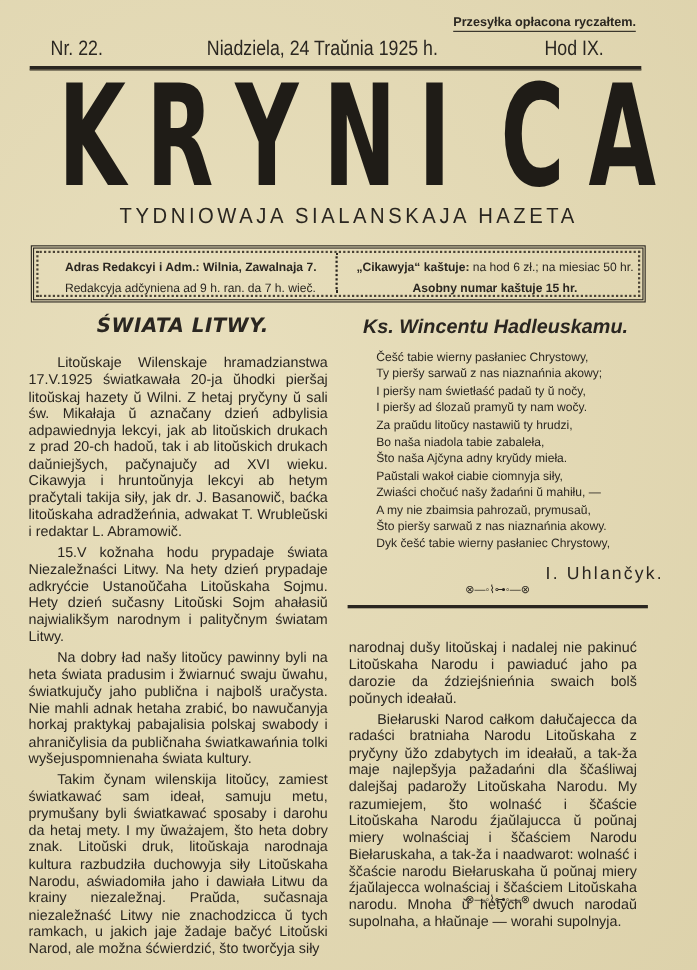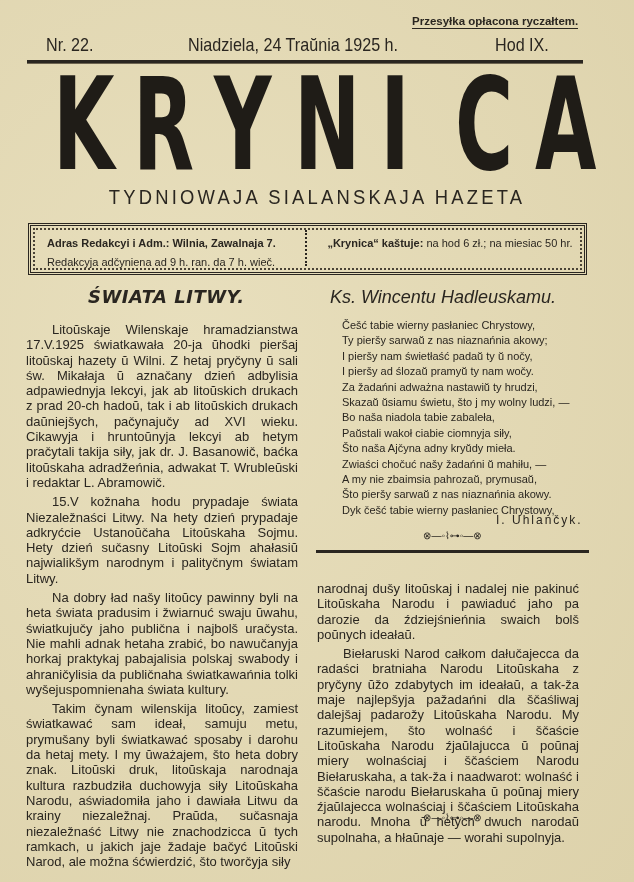--- a/index.html
+++ b/index.html
@@ -14,33 +14,33 @@
   .postal { position:absolute; left:412px; top:14px; font-size:11.5px; font-weight:bold; letter-spacing:0; border-bottom:1px solid #2a2620; padding-bottom:0; line-height:14px;text-align:center; }
   .issue-row { position:absolute; left:26px; top:34px; width:560px; height:22px; font-family:"Liberation Sans Narrow","Liberation Sans", sans-serif; font-size:19px;text-align:right; }
   .issue-row span { position:absolute; top:0; white-space:nowrap; transform:scaleX(0.85); transform-origin:left top; }
   .rule-top { position:absolute; left:27px; top:60px; width:556px; height:3px; background:#2a2620; border-bottom:1px solid #6d6450; }
   .masthead { position:absolute; left:40px; top:66px; width:550px; height:115px; display:flex; justify-content:space-between; align-items:flex-end; }
   .masthead span { font-family:"DejaVu Sans", sans-serif; font-weight:bold; font-size:128px; line-height:112px; color:#1f1c17; transform:scaleX(0.62) scaleY(1.0); transform-origin:center bottom; display:inline-block; width:68px; text-align:center; }
   .subtitle { position:absolute; left:0; width:634px; top:186px; text-align:center; font-size:20px; letter-spacing:3.5px; transform:scaleX(0.92); }
   .infobox { position:absolute; left:28px; top:223px; width:553px; height:46px; border:3px double #2a2620; outline:2px dotted #4a4336; outline-offset:-7px; }
   .infobox .divider { position:absolute; left:274px; top:4px; width:3px; height:36px; border-left:2px dotted #2a2620; }
   .infobox .l, .infobox .r { position:absolute; top:8px; font-size:11px; line-height:19px; white-space:nowrap; }
-  .infobox .l { left:16px; }
+  .infobox .l { left:28px; }
   .infobox .r { left:288px; text-align:center; width:262px; }
   .bold { font-weight:bold; }
   .h-left { position:absolute; left:88px; top:286px; font-family:"DejaVu Sans", sans-serif; font-weight:bold; font-size:18px; letter-spacing:0.5px;font-style:italic; }
-  .h-right { position:absolute; left:330px; top:287px; font-family:"Liberation Sans", sans-serif; font-style:italic; font-size:18px; }
+  .h-right { position:absolute; left:330px; top:287px; font-family:"Liberation Sans", sans-serif; font-style:italic; font-size:18px;font-weight:bold; }
   .col { position:absolute; font-size:13px; line-height:15.3px; text-align:justify; }
   .col p { margin:0 0 0 0; text-indent:26px; }
   .col p + p { margin-top:4px; }
   .col-left { left:26px; top:322px; width:272px; }
   .col-right { left:317px; top:568px; width:262px;margin-top:13px; }
   .poem { position:absolute; left:342px; top:318px; width:240px; font-size:11px; line-height:15.4px; }
   .poem div { white-space:nowrap; }
-  .sig { position:absolute; left:496px; top:513px; font-size:12px; letter-spacing:2px; }
+  .sig { position:absolute; left:496px; top:513px; font-size:16px; letter-spacing:2px; }
   .orn { position:absolute; font-size:10px; color:#2a2620; letter-spacing:0; white-space:nowrap; }
   .rule-mid { position:absolute; left:316px; top:550px; width:273px; height:3px; background:#2a2620; }
 </style>
 </head>
 <body>
 
 <div class="postal">Przesyłka opłacona ryczałtem.</div>
 
 <div class="issue-row">
   <span style="left:20px">Nr. 22.</span>
@@ -61,44 +61,44 @@
 
 <div class="subtitle">TYDNIOWAJA SIALANSKAJA HAZETA</div>
 
 <div class="infobox">
   <div class="l">
     <div><span class="bold">Adras Redakcyi i Adm.:</span> <span class="bold">Wilnia, Zawalnaja 7.</span></div>
     <div>Redakcyja adčyniena ad 9 h. ran. da 7 h. wieč.</div>
   </div>
   <div class="divider"></div>
   <div class="r">
-    <div><span class="bold">„Krynica“ kaštuje:</span> <span>na hod 6 zł.; na miesiac 50 hr.</span></div>
+    <div><span class="bold">„Cikawyja“ kaštuje:</span> <span>na hod 6 zł.; na miesiac 50 hr.</span></div>
+    <div class="bold">Asobny numar kaštuje 15 hr.</div>
   </div>
 </div>
 
 <div class="h-left">ŚWIATA LITWY.</div>
 <div class="h-right">Ks. Wincentu Hadleuskamu.</div>
 
 <div class="col col-left">
   <p>Litoŭskaje Wilenskaje hramadzianstwa 17.V.1925 światkawała 20-ja ŭhodki pieršaj litoŭskaj hazety ŭ Wilni. Z hetaj pryčyny ŭ sali św. Mikałaja ŭ aznačany dzień adbylisia adpawiednyja lekcyi, jak ab litoŭskich drukach z prad 20-ch hadoŭ, tak i ab litoŭskich drukach daŭniejšych, pačynajučy ad XVI wieku. Cikawyja i hruntoŭnyja lekcyi ab hetym pračytali takija siły, jak dr. J. Basanowič, baćka litoŭskaha adradžeńnia, adwakat T. Wrubleŭski i redaktar L. Abramowič.</p>
   <p>15.V kožnaha hodu prypadaje światа Niezaležnaści Litwy. Na hety dzień prypadaje adkryćcie Ustanoŭčaha Litoŭskaha Sojmu. Hety dzień sučasny Litoŭski Sojm ahałasiŭ najwialikšym narodnym i palityčnym światam Litwy.</p>
   <p>Na dobry ład našy litoŭcy pawinny byli na heta światа pradusim i žwiarnuć swaju ŭwahu, światkujučy jaho publična i najbolš uračysta. Nie mahli adnak hetaha zrabić, bo nawučanyja horkaj praktykaj pabajalisia polskaj swabody i ahraničylisia da publičnaha światkawańnia tolki wyšejuspomnienaha światа kultury.</p>
   <p>Takim čynam wilenskija litoŭcy, zamiest światkawać sam ideał, samuju metu, prymušany byli światkawać sposaby i darohu da hetaj mety. I my ŭważajem, što heta dobry znak. Litoŭski druk, litoŭskaja narodnaja kultura razbudziła duchowyja siły Litoŭskaha Narodu, aświadomiła jaho i dawiała Litwu da krainy niezaležnaj. Praŭda, sučasnaja niezaležnaść Litwy nie znachodzicca ŭ tych ramkach, u jakich jaje žadaje bačyć Litoŭski Narod, ale možna śćwierdzić, što tworčyja siły</p>
 </div>
 
 <div class="poem">
   <div>Češć tabie wierny pasłaniec Chrystowy,</div>
   <div>Ty pieršy sarwaŭ z nas niaznańnia akowy;</div>
   <div>I pieršy nam świetłaść padaŭ ty ŭ nočy,</div>
   <div>I pieršy ad ślozaŭ pramyŭ ty nam wočy.</div>
-  <div>Za žadańni adważna nastawiŭ ty hrudzi,</div>
-  <div>Skazaŭ ŭsiamu świetu, što j my wolny ludzi, —</div>
+  <div>Za praŭdu litoŭcy nastawiŭ ty hrudzi,</div>
   <div>Bo naša niadola tabie zabaleła,</div>
+  <div>Što naša Ajčyna adny kryŭdy mieła.</div>
   <div>Paŭstali wakoł ciabie ciomnyja siły,</div>
-  <div>Što naša Ajčyna adny kryŭdy mieła.</div>
   <div>Zwiaści chočuć našy žadańni ŭ mahiłu, —</div>
   <div>A my nie zbaimsia pahrozaŭ, prymusaŭ,</div>
   <div>Što pieršy sarwaŭ z nas niaznańnia akowy.</div>
   <div>Dyk češć tabie wierny pasłaniec Chrystowy,</div>
 </div>
 <div class="sig">I. Uhlančyk.</div>
 
 <div class="orn" style="left:423px; top:530px;">⊗—◦⌇⊶◦—⊗</div>
 <div class="rule-mid"></div>
 

